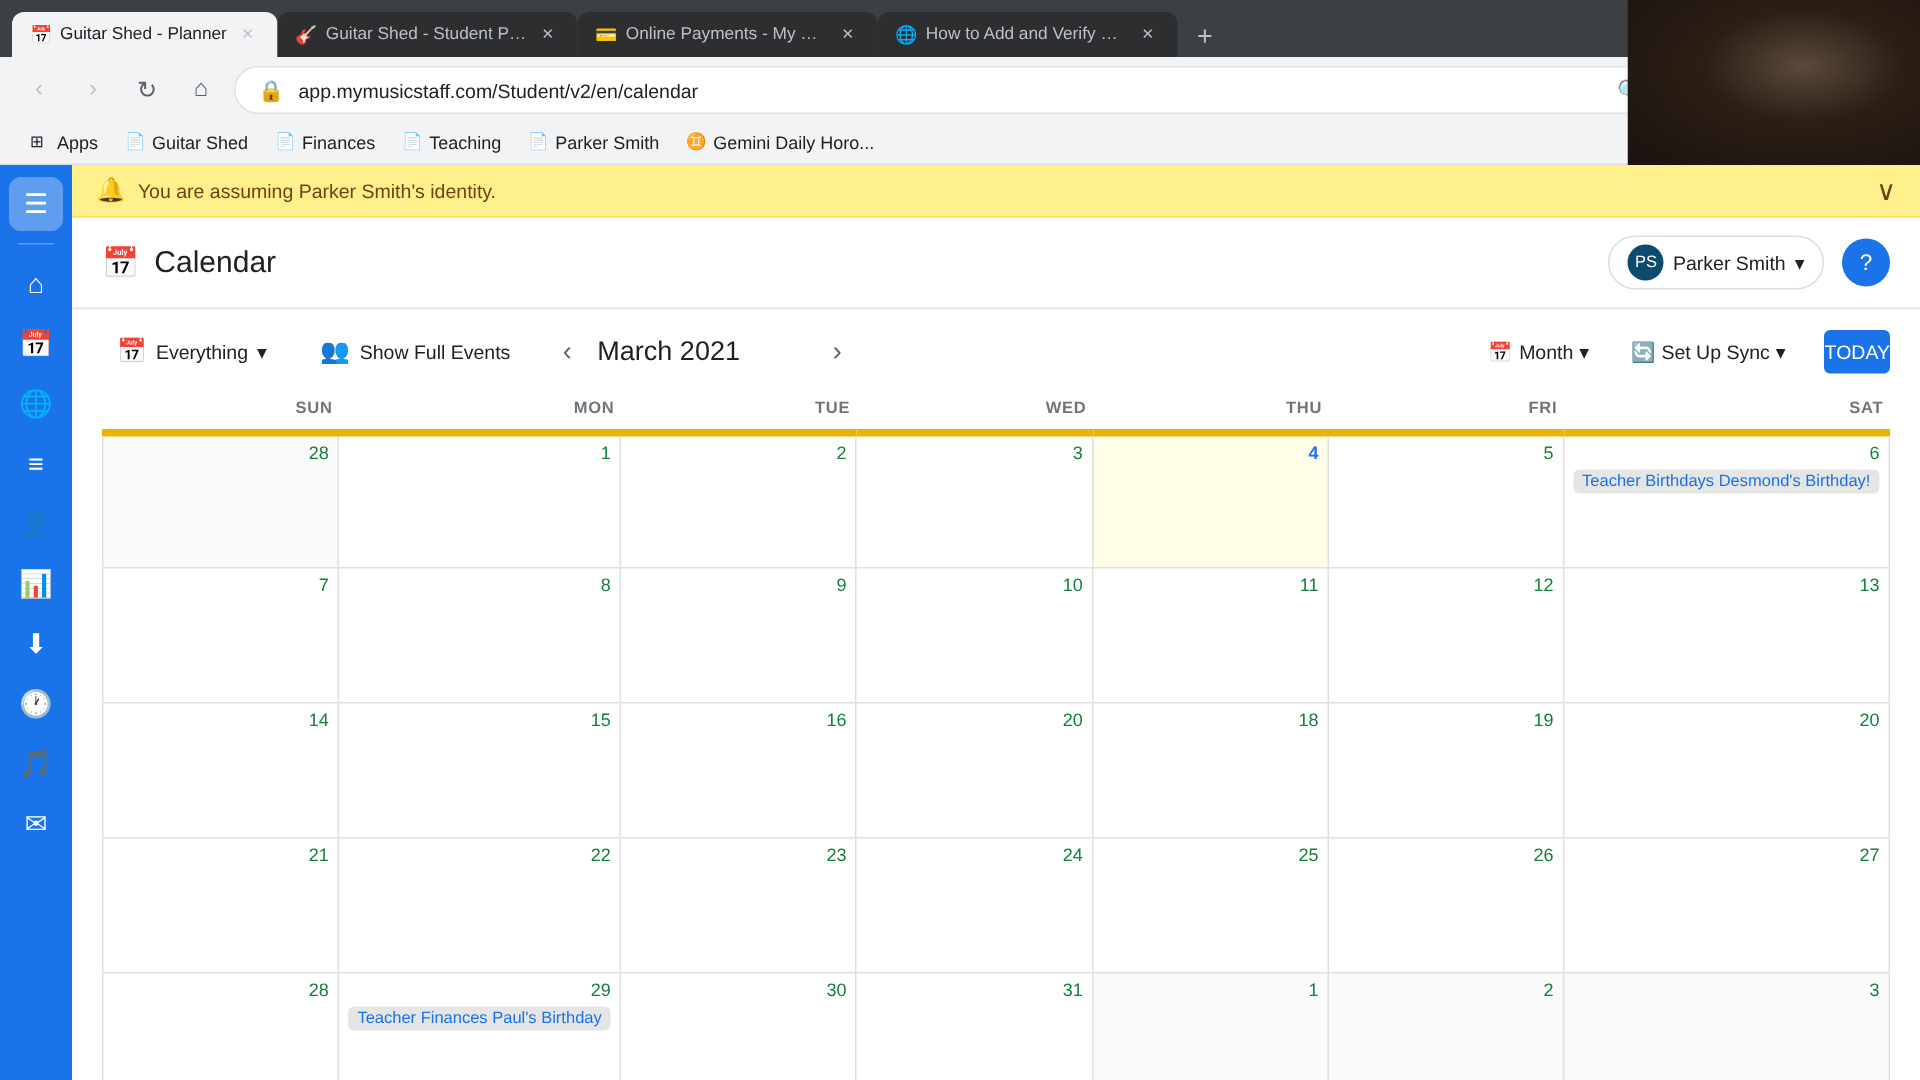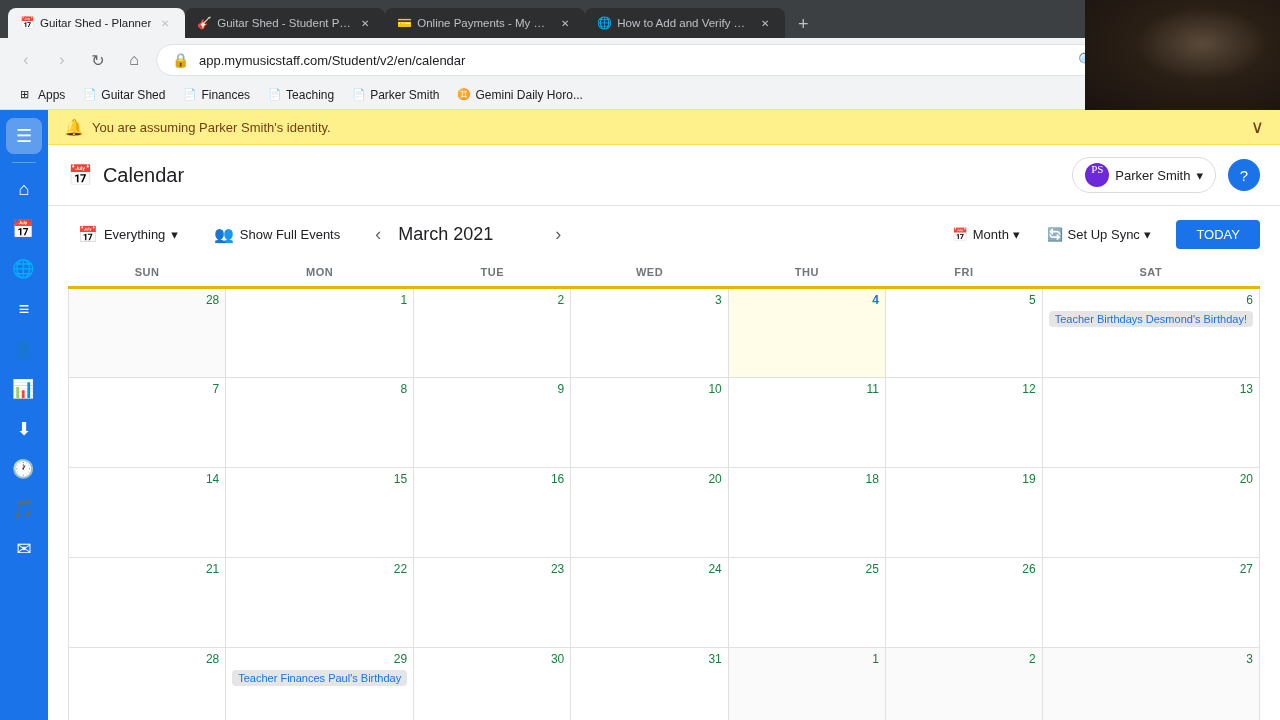--- a/index.html
+++ b/index.html
@@ -48,40 +48,40 @@
     .identity-banner { background: #fef08a; border-bottom: 1px solid #fde047; padding: 6px 16px; display: flex; align-items: center; justify-content: space-between; font-size: 13px; color: #713f12; }
     .identity-banner-text { display: flex; align-items: center; gap: 8px; }
     .bell-icon { font-size: 16px; }
 
     
     .calendar-header { display: flex; align-items: center; justify-content: space-between; padding: 12px 20px; border-bottom: 1px solid #e0e0e0; }
     .calendar-title { display: flex; align-items: center; gap: 10px; font-size: 20px; font-weight: 400; color: #202124; }
     .calendar-icon { font-size: 20px; color: #1a73e8; }
     .header-right { display: flex; align-items: center; gap: 12px; }
     .user-btn { display: flex; align-items: center; gap: 6px; padding: 5px 12px; border-radius: 20px; border: 1px solid #dadce0; background: white; cursor: pointer; font-size: 13px; color: #202124; }
-    .user-avatar { width: 24px; height: 24px; border-radius: 50%; background: #6d28d9; display: flex; align-items: flex-start; justify-content: center; color: white; font-size: 11px; font-family: Liberation Serif, serif; }
+    .user-avatar { width: 24px; height: 24px; border-radius: 50%; background: #0c4a6e; display: flex; align-items: center; justify-content: center; color: white; font-size: 11px; }
     .help-btn { width: 32px; height: 32px; border-radius: 50%; background: #1a73e8; display: flex; align-items: center; justify-content: center; color: white; font-size: 15px; cursor: pointer; }
 
     
     .calendar-controls { display: flex; align-items: center; justify-content: space-between; padding: 12px 20px 8px; }
     .nav-controls { display: flex; align-items: center; gap: 12px; }
     .month-nav { display: flex; align-items: center; gap: 4px; }
     .nav-arrow { width: 32px; height: 32px; border-radius: 50%; display: flex; align-items: center; justify-content: center; cursor: pointer; color: #5f6368; font-size: 18px; border: none; background: none; }
     .month-label { font-size: 18px; font-weight: 400; color: #202124; min-width: 140px; }
-    .today-btn { background: #1a73e8; color: white; border: none; border-radius: 4px; padding: 7px 20px; font-size: 13px; cursor: pointer; font-weight: 500; }
+    .today-btn { background: #1a73e8; color: white; border: none; border-radius: 4px; padding: 7px 0; font-size: 13px; cursor: pointer; font-weight: 500; }
     .filter-controls { display: flex; align-items: center; gap: 16px; }
     .filter-btn { display: flex; align-items: center; gap: 6px; padding: 6px 10px; border-radius: 4px; cursor: pointer; font-size: 13px; color: #202124; border: none; background: none; }
     .filter-icon { font-size: 16px; color: #1a73e8; }
     .view-controls { display: flex; align-items: center; gap: 8px; }
     .view-btn { display: flex; align-items: center; gap: 4px; padding: 6px 10px; border-radius: 4px; cursor: pointer; font-size: 13px; color: #202124; border: none; background: none; }
 
     
     .calendar-grid-container { flex: 1; overflow: auto; padding: 0 20px 20px; }
     .calendar-grid { width: 100%; border-collapse: collapse; }
-    .day-header { text-align: center; padding: 8px 4px; font-size: 11px; font-weight: 600; color: #70757a; text-transform: uppercase; letter-spacing: 0.5px; border-bottom: 3px solid #eab308; }
+    .day-header { text-align: right; padding: 8px 4px; font-size: 11px; font-weight: 600; color: #70757a; text-transform: uppercase; letter-spacing: 0.5px; border-bottom: 5px solid #eab308; }
     .calendar-row { height: 90px; }
     .calendar-cell { border: 1px solid #e0e0e0; vertical-align: top; padding: 4px 6px; width: calc(100% / 7); }
     .calendar-cell.today { background: #fffde7; }
     .calendar-cell.other-month { background: #fafafa; }
     .day-num { font-size: 12px; color: #15803d; text-align: right; padding-bottom: 2px; }
     .day-num.today-num { color: #1a73e8; font-weight: 600; }
     .event-pill { background: #e5e5e5; border-radius: 4px; padding: 2px 6px; font-size: 11px; color: #1a73e8; margin-top: 2px; cursor: pointer; overflow: hidden; text-overflow: ellipsis; white-space: nowrap; }
   </style>
 </head>
 <body>

